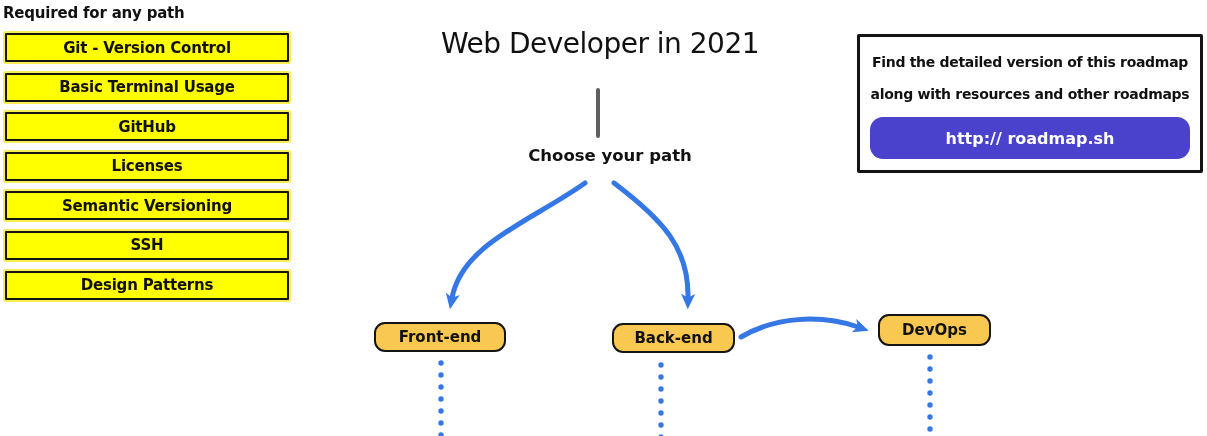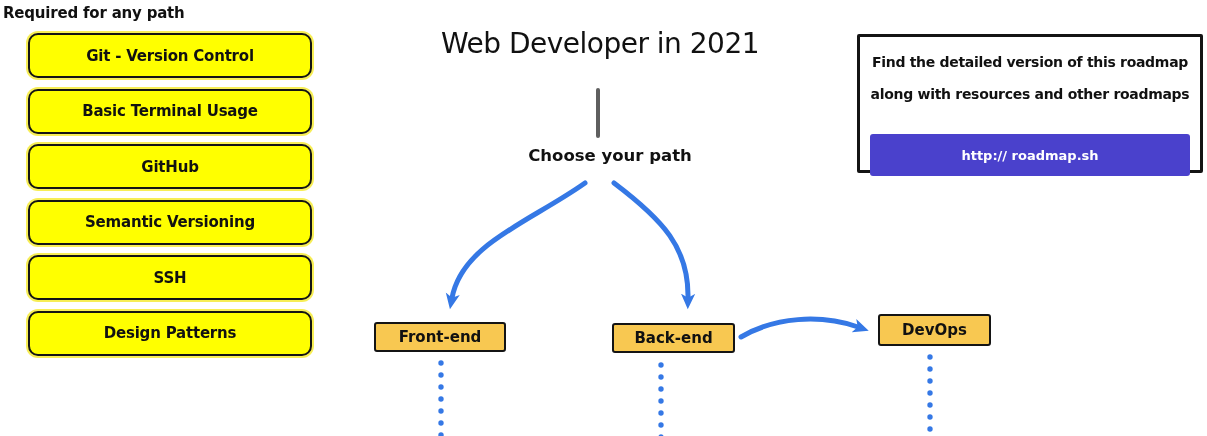--- a/index.html
+++ b/index.html
@@ -17,30 +17,29 @@
     left: 3px; top: 4px;
     font-size: 15px; font-weight: bold; color: #111;
     letter-spacing: -0.2px;
     text-align: center;
   }
   .left-items {
     left: 5px; top: 33px; width: 284px;
     display: flex; flex-direction: column; gap: 10.6px;
   }
   .req-box {
-    height: 45px; width: 100%;
+    height: 29px; width: 100%;
     background: var(--yellow);
     border: 2.5px solid var(--ink);
-    border-radius: 10px;
+    border-radius: 1px;
     box-shadow: 0 0 0 2px var(--yellow_halo);
     display: flex; align-items: center; justify-content: center;
     font-size: 15px; font-weight: bold; color: #111;
     letter-spacing: -0.2px;
     cursor: pointer;
-    margin-left: 23px;
   }
 
   
   .title {
     left: 350px; top: 27px; width: 500px;
     text-align: center;
     font-size: 28px; font-weight: normal; color: #111;
     letter-spacing: -0.5px;
   }
   .divider-line {
@@ -49,21 +48,21 @@
   }
   .choose-label {
     left: 510px; top: 146px; width: 200px;
     text-align: center;
     font-size: 16.5px; font-weight: bold; color: #111;
   }
 
   .path-box {
     background: var(--orange);
     border: 2.5px solid var(--ink);
-    border-radius: 3px;
+    border-radius: 11px;
     display: flex; align-items: center; justify-content: center;
     font-size: 15px; font-weight: bold; color: #111;
     cursor: pointer;
   }
   .path-frontend { left: 374px; top: 322px; width: 132px; height: 30px; }
   .path-backend  { left: 612px; top: 323px; width: 123px; height: 30px; }
   .path-devops   { left: 878px; top: 314px; width: 113px; height: 32px; }
 
   
   svg.overlay { left: 0; top: 0; width: 1207px; height: 436px; pointer-events: none; }
@@ -80,38 +79,39 @@
   }
   .info-line1, .info-line2 {
     position: absolute; left: 0; width: 100%;
     text-align: center;
     font-size: 14px; font-weight: bold; color: #111;
     letter-spacing: -0.3px;
   }
   .info-line1 { top: 17px; }
   .info-line2 { top: 49px; text-align: center; }
   .info-button {
-    position: absolute; left: 10px; top: 97px;
+    position: absolute; left: 10px; top: 80px;
     width: 320px; height: 42px;
     background: var(--purple);
-    border: none; border-radius: 3px;
-    color: #ffffff; font-size: 13px; font-weight: bold;
+    border: none; border-radius: 13px;
+    color: #ffffff; font-size: 16px; font-weight: bold;
     font-family: "DejaVu Sans", "Liberation Sans", sans-serif;
     display: flex; align-items: center; justify-content: center;
     cursor: pointer;
   }
 </style>
 </head>
 <body>
 
 <div class="abs left-heading">Required for any path</div>
 <div class="abs left-items">
   <div class="req-box">Git - Version Control</div>
   <div class="req-box">Basic Terminal Usage</div>
   <div class="req-box">GitHub</div>
+  <div class="req-box">Licenses</div>
   <div class="req-box">Semantic Versioning</div>
   <div class="req-box">SSH</div>
   <div class="req-box">Design Patterns</div>
 </div>
 
 <div class="abs title">Web Developer in 2021</div>
 <div class="abs divider-line"></div>
 <div class="abs choose-label">Choose your path</div>
 
 <svg class="abs overlay" viewBox="0 0 1207 436" xmlns="http://www.w3.org/2000/svg">

